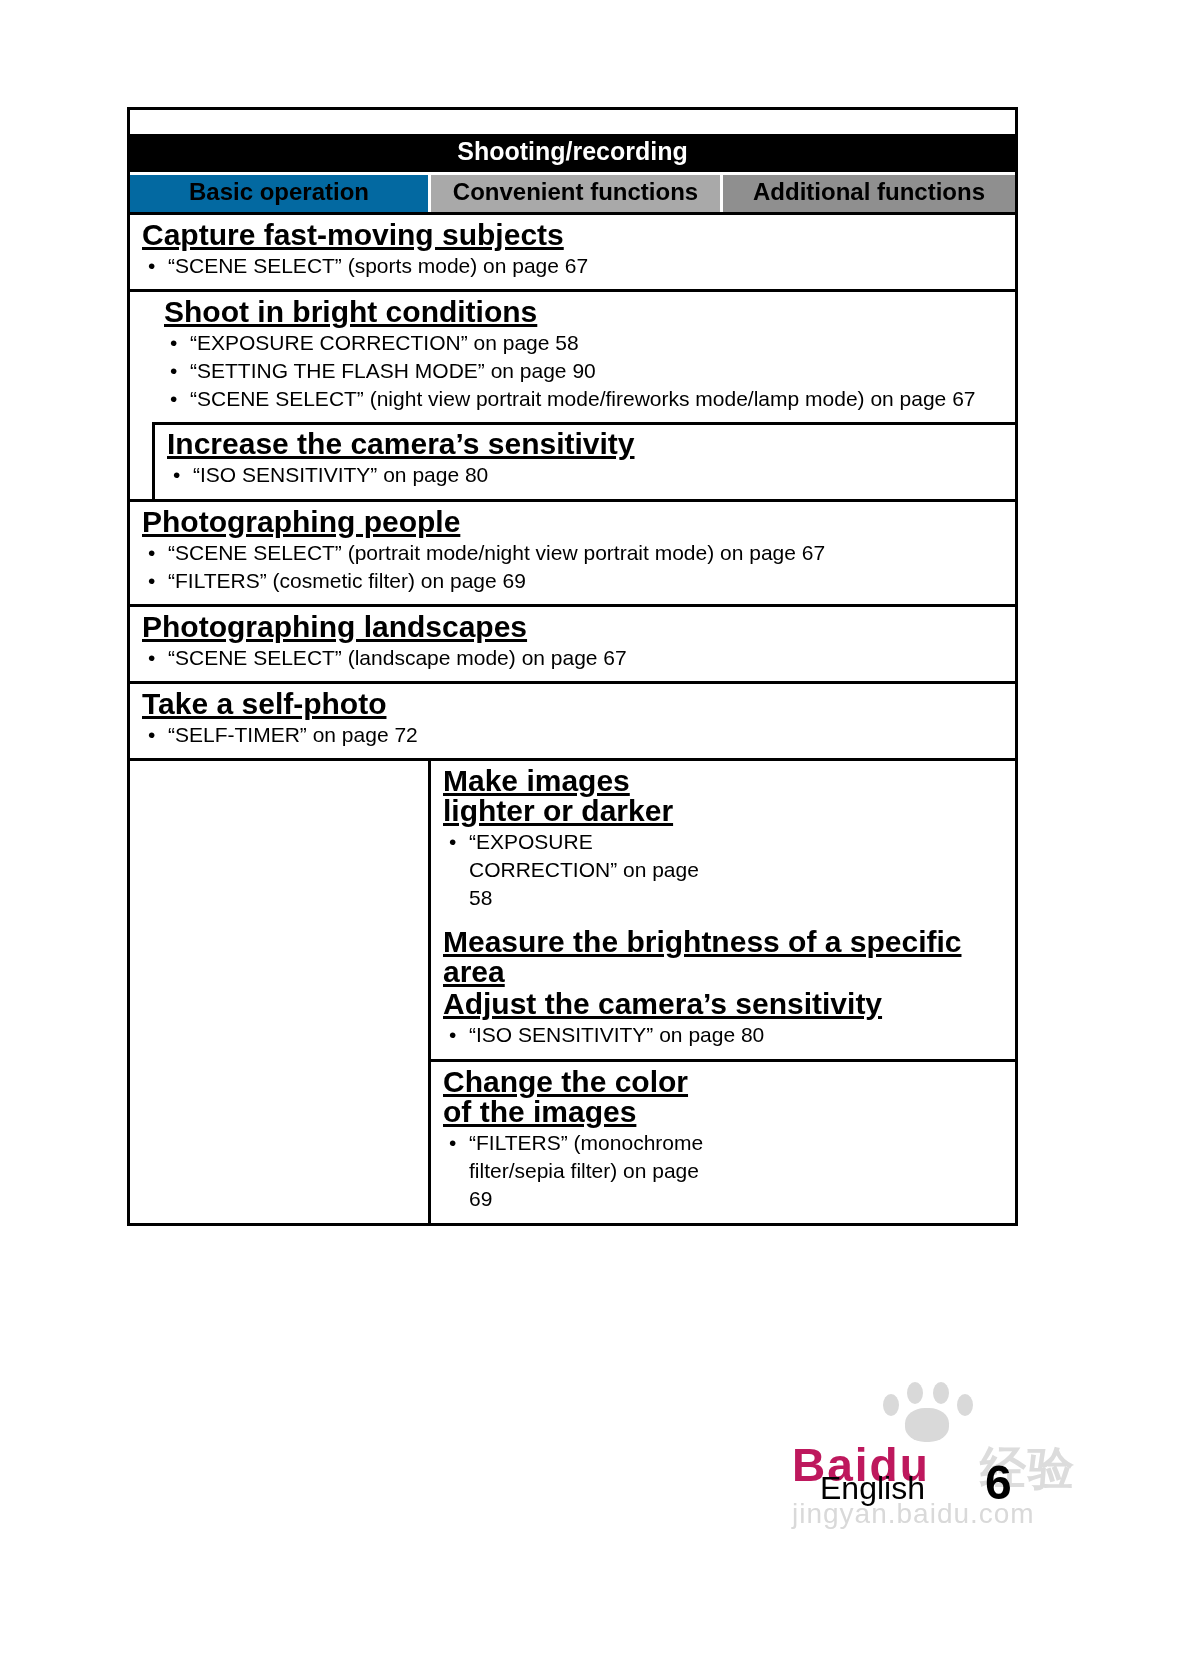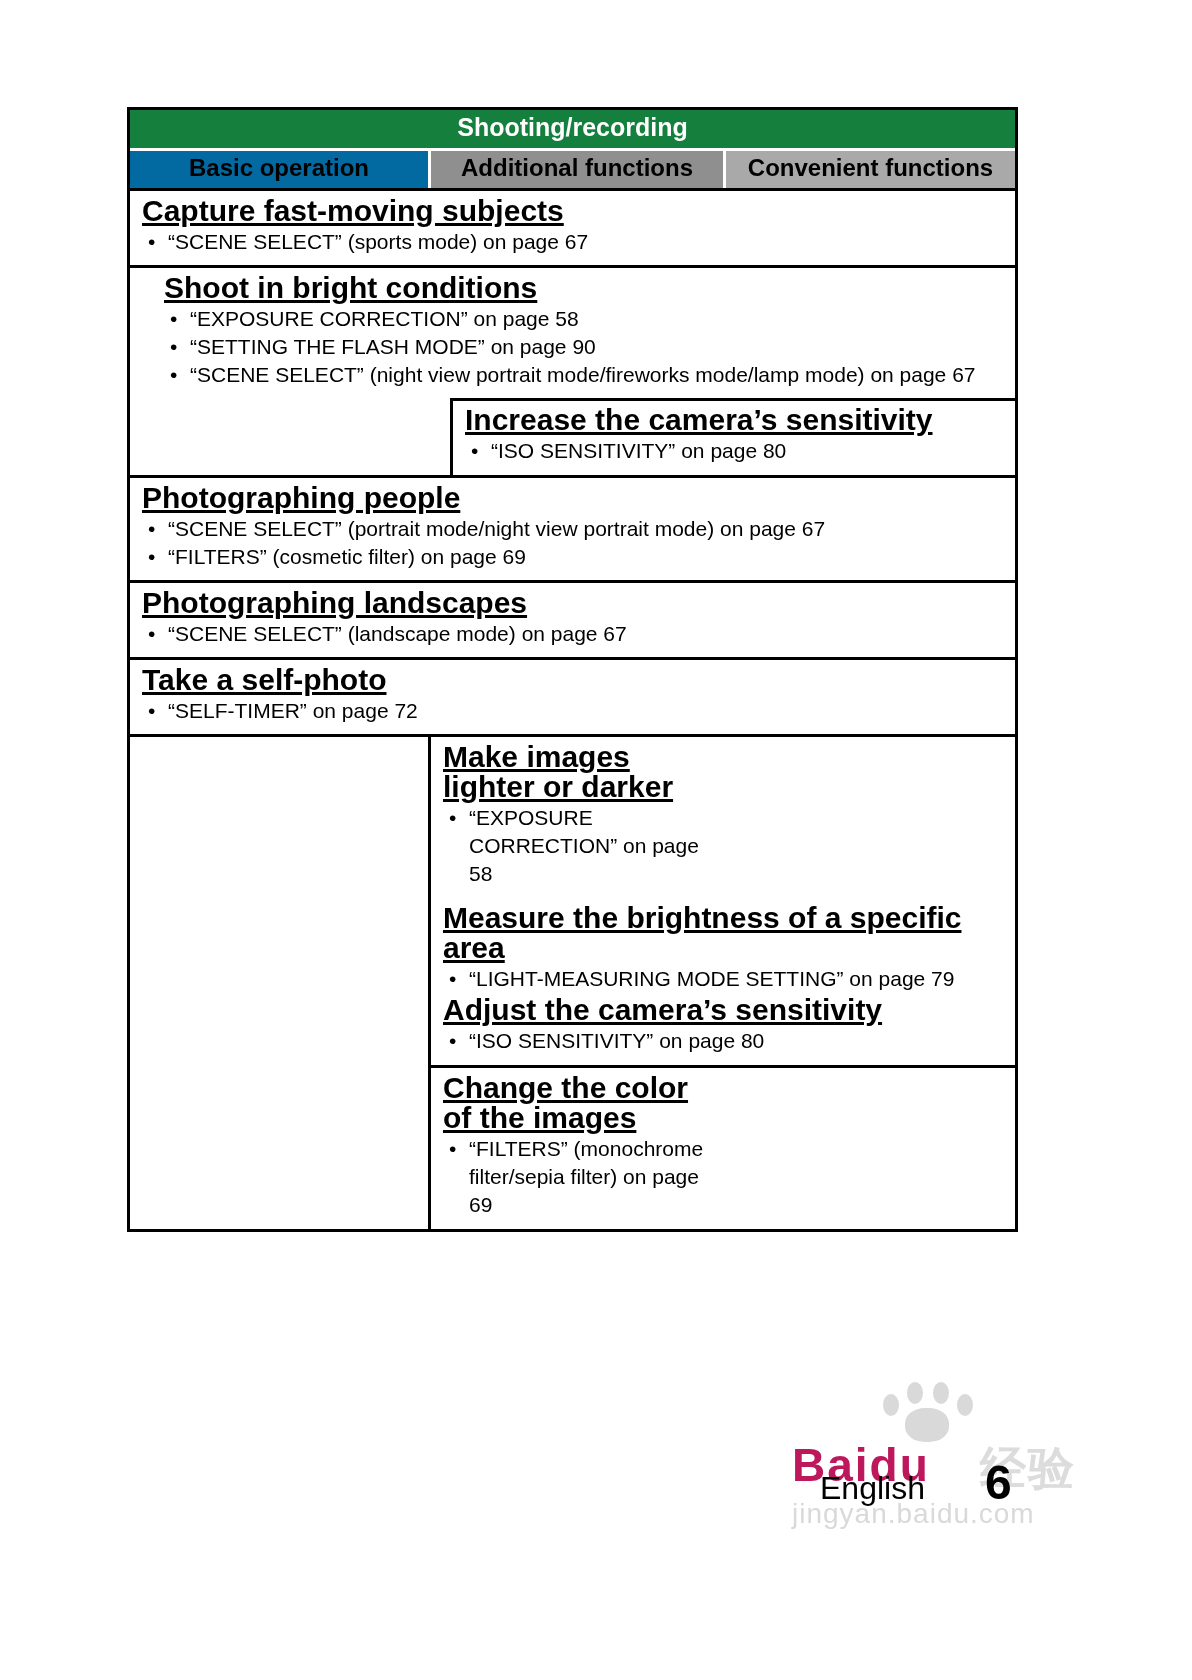--- a/index.html
+++ b/index.html
@@ -38,21 +38,21 @@
   .col-head.add{flex:1;border-left:3px solid #fff;}
   .row{border-top:3px solid #000;padding-left:22px;}
   .row-pad{padding:5px 12px 9px 12px;}
   .row-heading{font-size:30px;font-weight:bold;line-height:30px;text-decoration:underline;}
   ul.bullets{margin:2px 0 0 0;padding:0;list-style:none;}
   ul.bullets li{
     position:relative;font-size:21px;line-height:28px;padding-left:26px;
   }
   ul.bullets li::before{content:"•";position:absolute;left:6px;top:0;}
   
-  .subrow{display:flex;align-items:stretch;}
+  .subrow{display:flex;align-items:stretch;flex-direction:column;}
   .subrow .spacer{width:298px;flex:none;}
   .subrow .subcell{
     flex:1;border-top:3px solid #000;border-left:3px solid #000;
     padding:4px 12px 10px 12px;
   }
   
   .bigrow{border-top:3px solid #000;display:flex;align-items:stretch;}
   .bigrow .spacer{width:298px;flex:none;}
   .bigrow .grid{flex:1;display:flex;flex-direction:column;}
   .gridrow{display:flex;align-items:stretch;flex-direction:column;}
@@ -85,26 +85,26 @@
       <i class="c4"></i>
       <i class="c5"></i>
   </div>
   <div class="wm-brand">Baidu</div>
   <div class="wm-brand-cn">经验</div>
   <div class="wm-url">jingyan.baidu.com</div>
 </div>
 
 <div class="doc-table">
 
-  <div class="title-row" id="title-row" style="background: #15803d;">Shooting/recording</div>
+  <div class="title-row" id="title-row" style="background: #000000; margin-top: 24px;">Shooting/recording</div>
 
   <div class="col-heads">
     <div class="col-head basic" id="col-basic" style="background: #0369a1;">Basic operation</div>
+    <div class="col-head conv" id="col-conv" style="background: rgb(169, 169, 169);">Convenient functions</div>
     <div class="col-head add" id="col-add" style="background: rgb(143, 143, 143);">Additional functions</div>
-    <div class="col-head conv" id="col-conv" style="background: rgb(169, 169, 169);">Convenient functions</div>
   </div>
 
   <div class="row row-pad r-capture">
     <div class="row-heading">Capture fast-moving subjects</div>
     <ul class="bullets">
       <li>“SCENE SELECT” (sports mode) on page 67</li>
     </ul>
   </div>
 
   <div class="row">
@@ -154,23 +154,20 @@
     <div class="grid">
       <div class="gridrow top">
         <div class="cell-mid">
           <div class="row-heading">Make images lighter or darker</div>
           <ul class="bullets">
             <li>“EXPOSURE CORRECTION” on page 58</li>
           </ul>
         </div>
         <div class="cell-right">
           <div class="row-heading">Measure the brightness of a specific area</div>
-          <ul class="bullets">
-            <li>“LIGHT-MEASURING MODE SETTING” on page 79</li>
-          </ul>
           <div class="row-heading second">Adjust the camera’s sensitivity</div>
           <ul class="bullets">
             <li>“ISO SENSITIVITY” on page 80</li>
           </ul>
         </div>
       </div>
       <div class="gridrow bottom">
         <div class="cell-mid">
           <div class="row-heading">Change the color of the images</div>
           <ul class="bullets">

